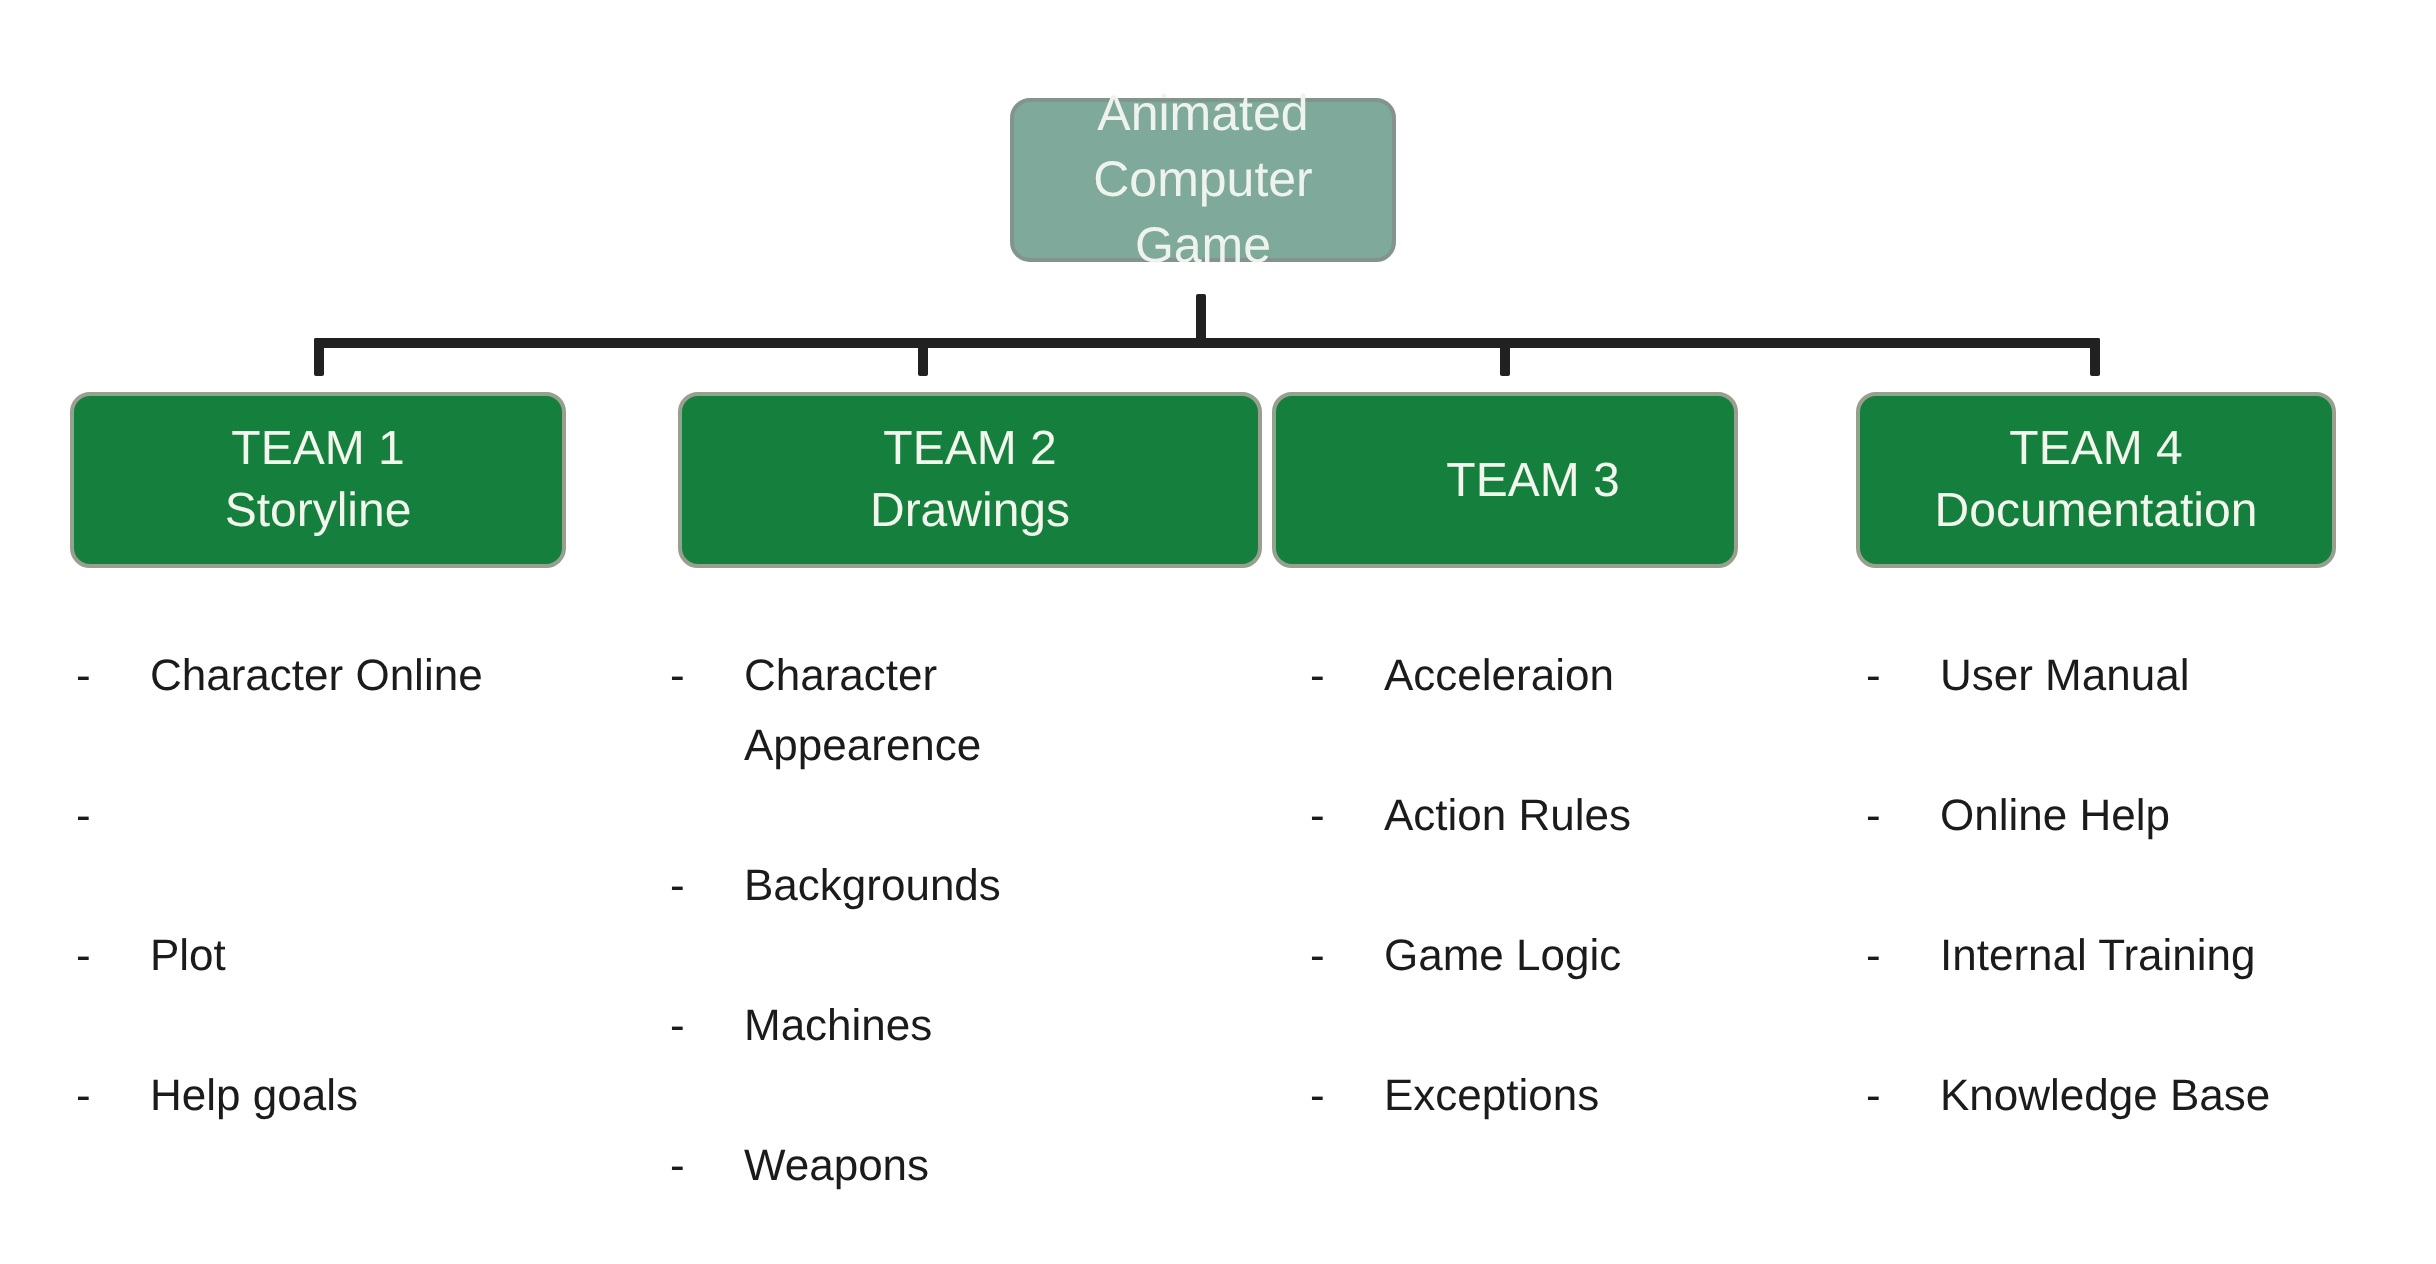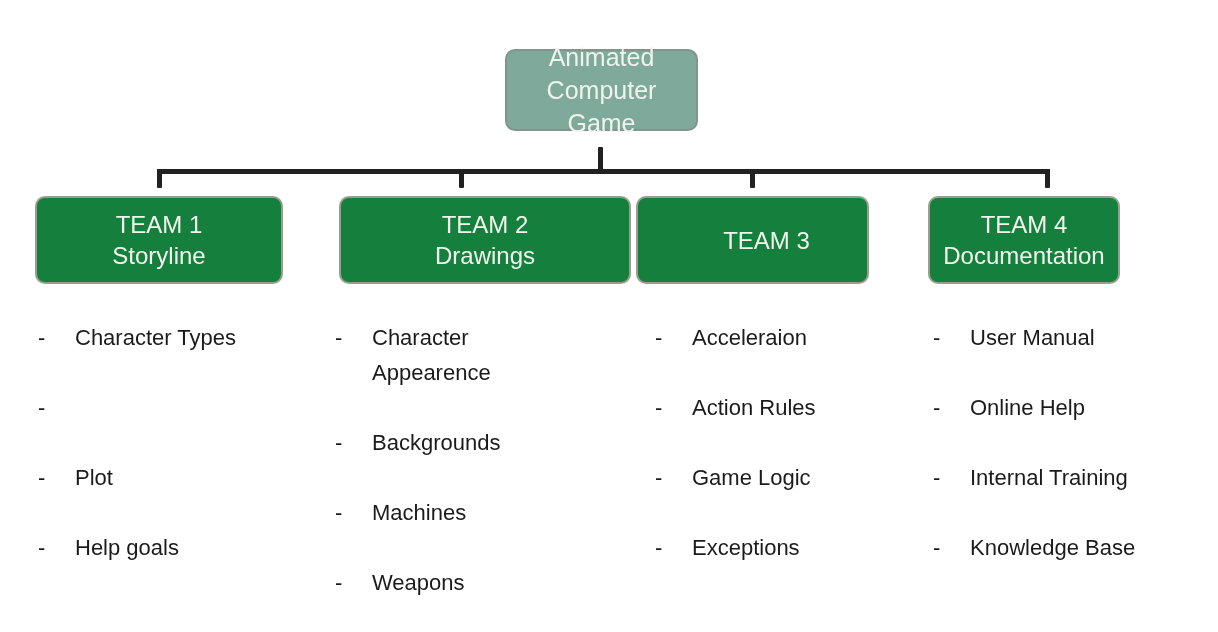--- a/index.html
+++ b/index.html
@@ -74,29 +74,29 @@
     <span class="team-name">TEAM 1</span>
     <span class="team-subtitle">Storyline</span>
   </div>
   <div class="node team-box" style="left:339px; width:292px;">
     <span class="team-name">TEAM 2</span>
     <span class="team-subtitle">Drawings</span>
   </div>
   <div class="node team-box" style="left:636px; width:233px;padding-left:28px;">
     <span class="team-name">TEAM 3</span>
   </div>
-  <div class="node team-box" style="left:928px; width:192px;">
+  <div class="node team-box" style="left:928px; width:240px;">
     <span class="team-name">TEAM 4</span>
     <span class="team-subtitle">Documentation</span>
   </div>
 
   <div class="list" style="left:38px; width:270px;">
     <div class="item">
       <span class="dash">-</span>
-      <span class="label">Character Types</span>
+      <span class="label">Character Online</span>
     </div>
     <div class="item">
       <span class="dash">-</span>
     </div>
     <div class="item">
       <span class="dash">-</span>
       <span class="label">Plot</span>
     </div>
     <div class="item">
       <span class="dash">-</span>

